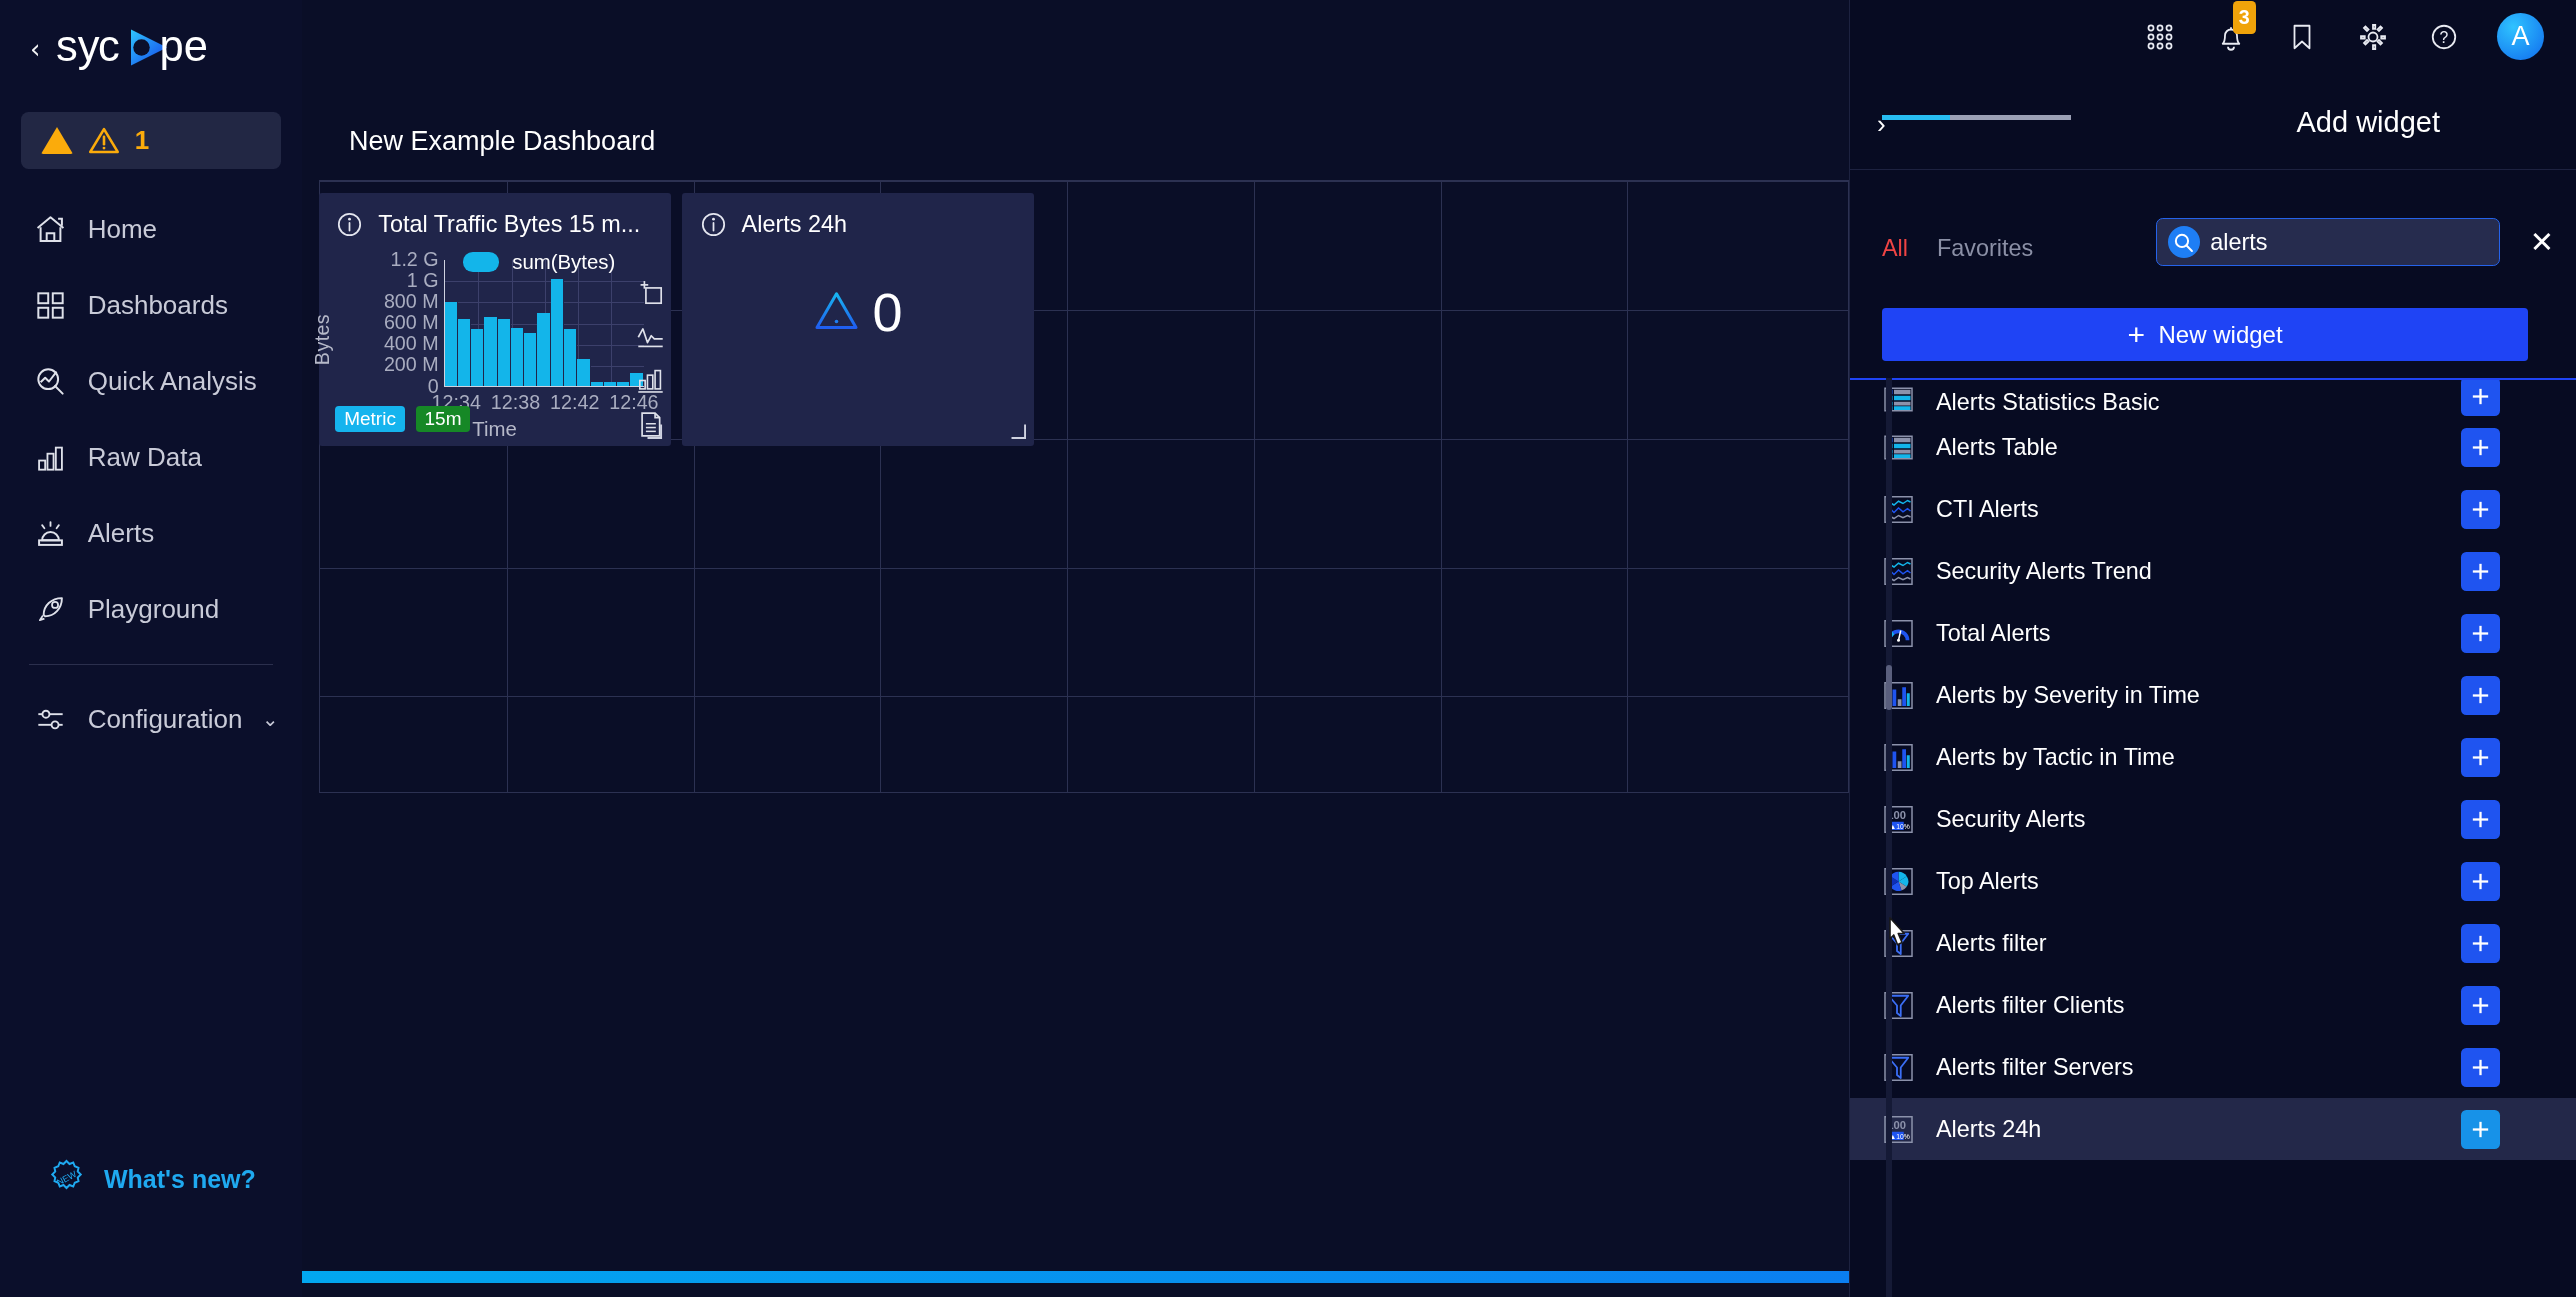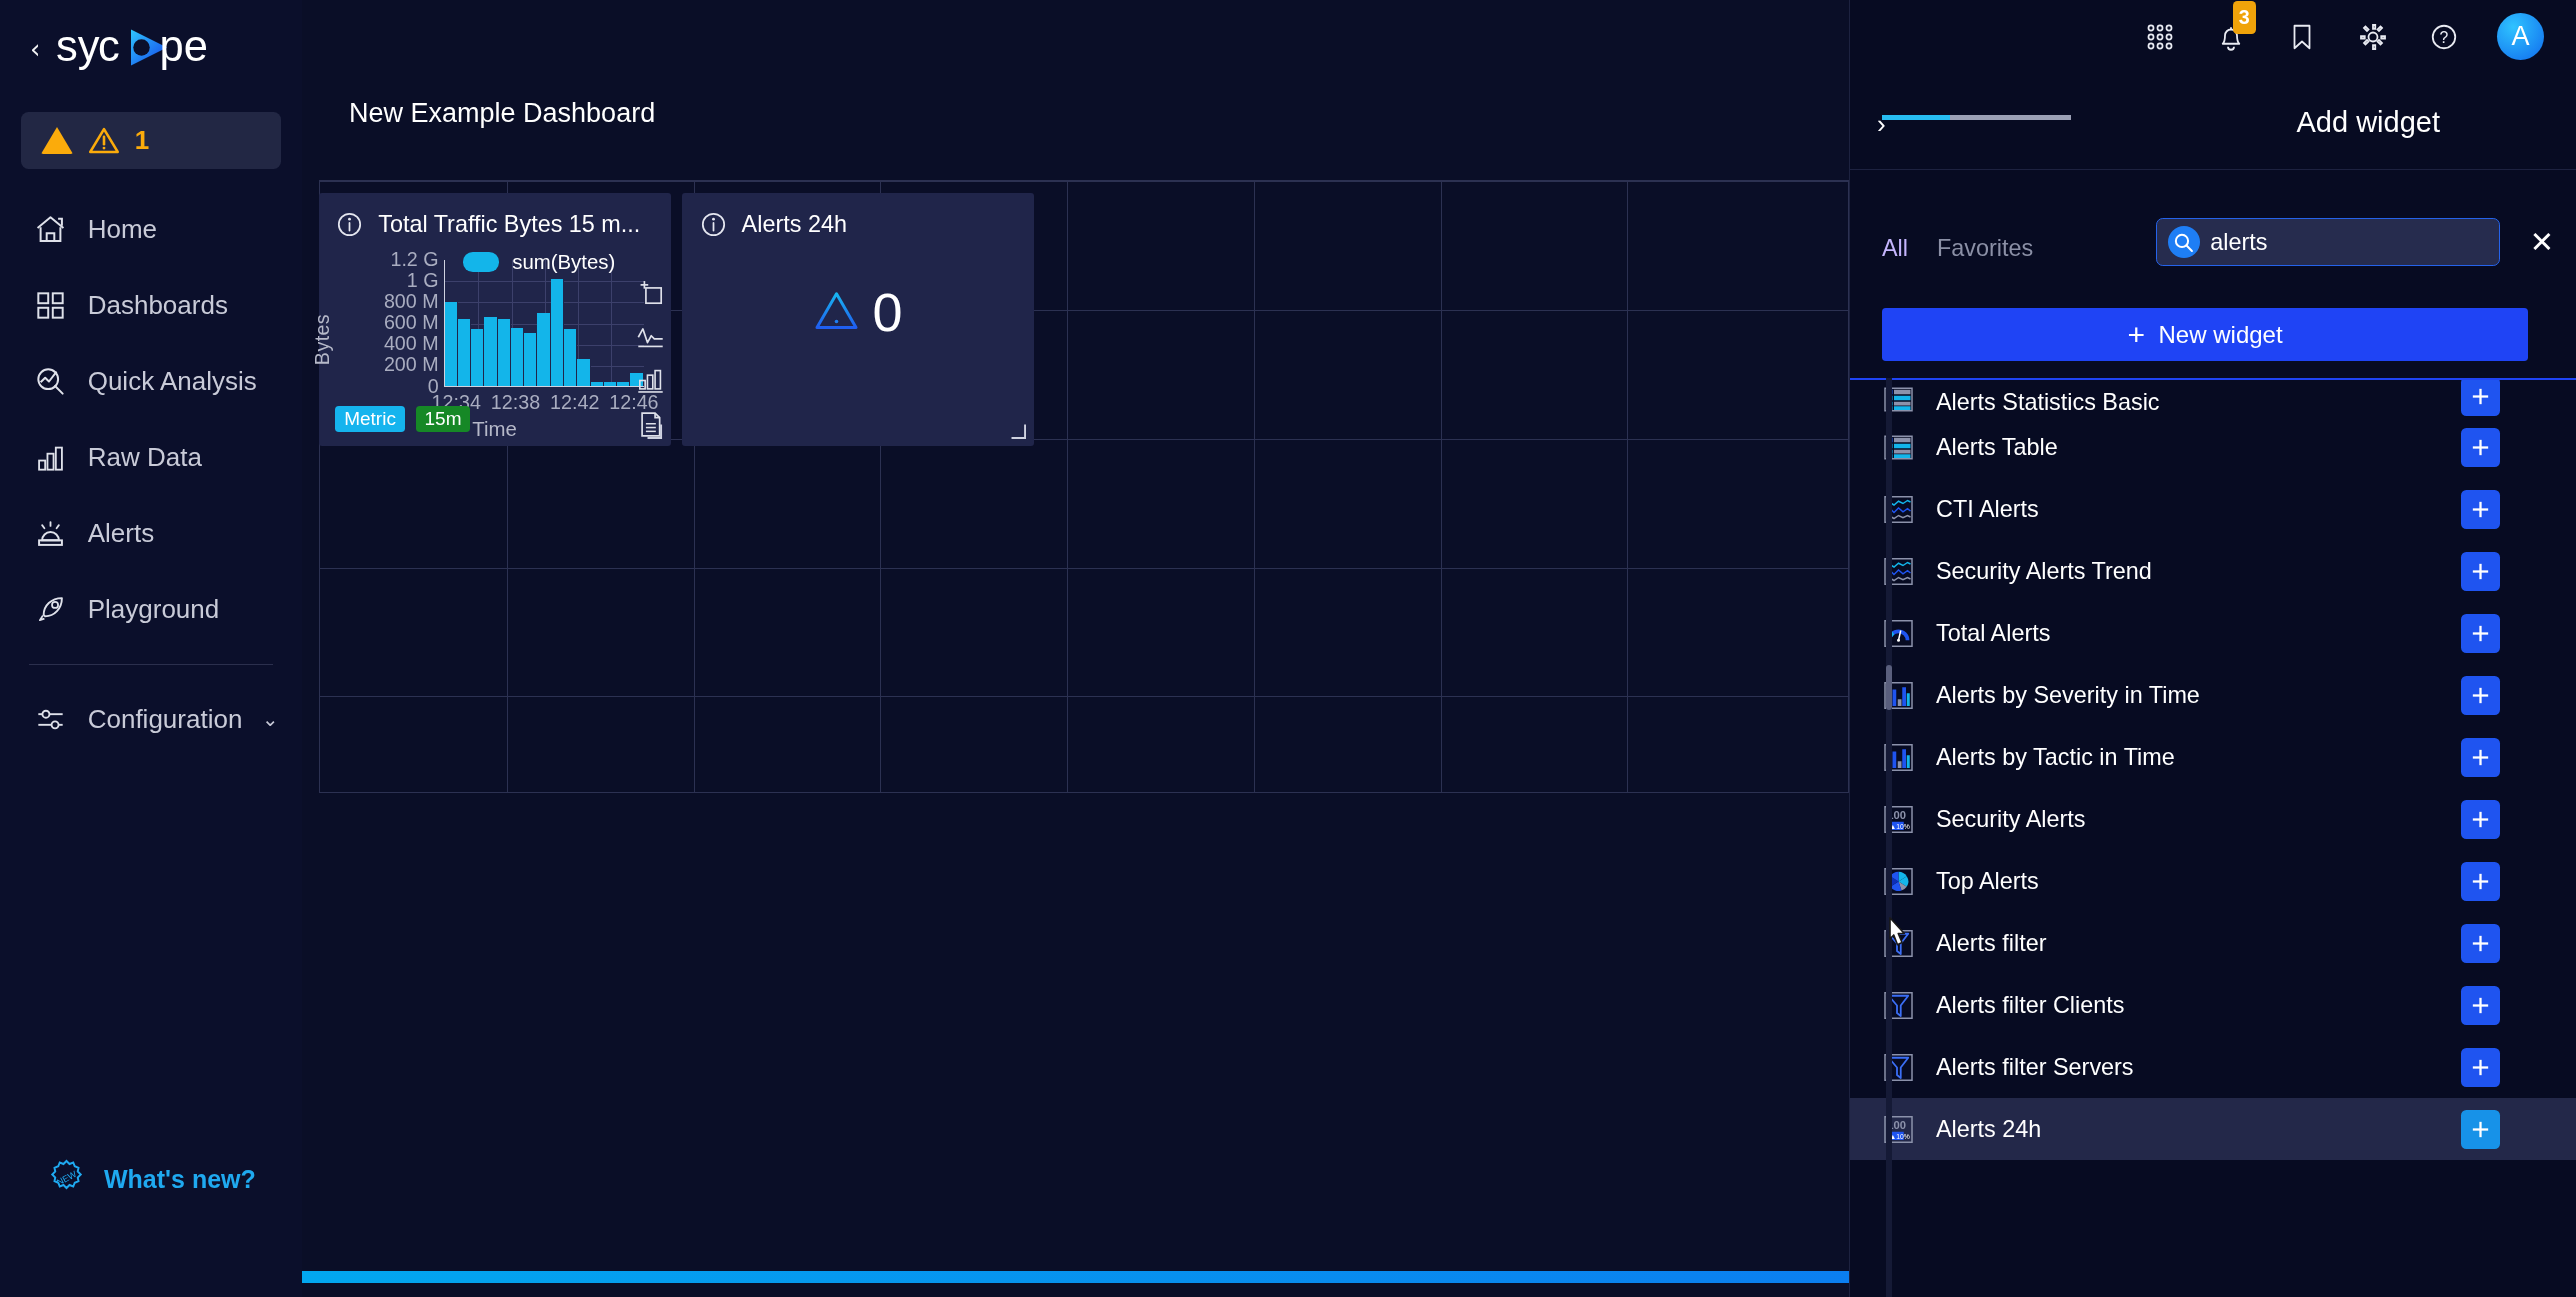--- a/index.html
+++ b/index.html
@@ -57,20 +57,21 @@
   }
   .whatsnew .lbl { color:#1fa9f0; font-size:25px; font-weight:700; }
 
   
   #main {
     flex: 1 1 auto; position: relative; background: #0a0e27; overflow: hidden;
   }
   .dash-title {
     color:#ffffff; font-size:27px; font-weight:400;
     padding: 98px 0 0 47px;
+    margin-top: 28px;
   }
   .grid-area {
     position:absolute; left: 16.6px; top: 181px; width: 1530px; height: 612px;
     border: 0.8px solid #2c3152; border-top: 0.8px solid #2c3152;
     background: transparent;
   }
   .grid-area .vline { position:absolute; top:0; bottom:0; width:0.8px; background:#2c3152; }
   .grid-area .hline { position:absolute; left:0; right:0; height:0.8px; background:#2c3152; }
   .grid-outer-top { position:absolute; left:16.6px; top:180px; width:1530px; height:1.5px; background:#2c3152;}
 
@@ -159,21 +160,21 @@
     height: 170px; border-bottom:0.8px solid #1d2240; position:relative;
   }
   .panel-collapse {
     position:absolute; left:27px; top: 109px; color:#fff; font-size:26px; cursor:pointer;
   }
   .panel-title {
     position:absolute; right:136px; top: 106px; color:#fff; font-size:29px;
   }
   .panel-tabs { display:flex; align-items:center; padding: 65px 0 0 32px; gap:29px; position:relative; }
   .ptab { font-size:23.4px; cursor:pointer; }
-  .ptab.active { color:#c4b5fd; }
+  .ptab.active { color:#ef4444; }
   .ptab.inactive { color:#8b90a6; }
   .tab-underline { position:absolute; left:32px; top: 115px; width: 189px; height:4.5px; background:#9ba0b5; }
   .tab-underline .on { width: 68px; height:4.5px; background:#27bdf2; }
 
   .search-wrap {
     position:absolute; right: 76px; top: 218px;
     width: 344px; height: 48px; border:1.5px solid #2563eb; border-radius:6.8px;
     background:#262c4e; display:flex; align-items:center; padding: 0 10.6px; gap:10.6px;
   }
   .search-ic { width:32px; height:32px; border-radius:50%; background:#1e7ef5; display:flex;align-items:center;justify-content:center; flex:0 0 32px;}

